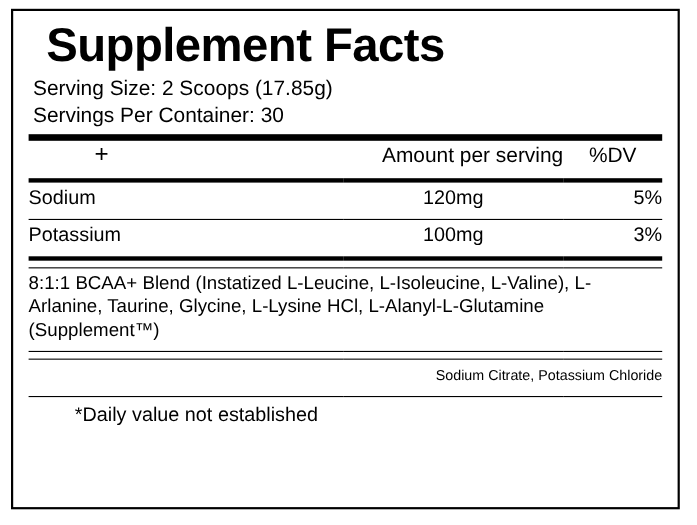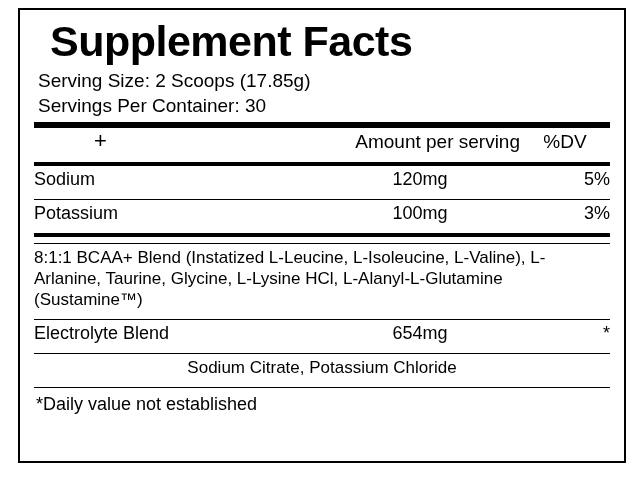--- a/index.html
+++ b/index.html
@@ -9,21 +9,21 @@
   }
   body {
     width: 634px;
     height: 477px;
     font-family: "Liberation Sans", sans-serif;
     color: #000000;
     overflow: hidden;
   }
   .panel {
     position: absolute;
-    left: 18px;
+    left: 10px;
     top: 8px;
     width: 608px;
     height: 455px;
     border: 2px solid #000000;
     background: #ffffff;
     box-sizing: border-box;
     padding: 4px 14px 0 14px;
   }
   .title {
     font-size: 43px;
@@ -95,28 +95,29 @@
   .sep-med {
     border-bottom: 4px solid #000000;
   }
   .blend-desc {
     font-size: 17px;
     line-height: 21px;
     padding: 4px 10px 6px 14px;
     text-align: left;
   }
   .sub-ingredients {
-    font-size: 17px;
+    font-size: 13px;
     line-height: 21px;
     padding: 6px 10px 6px 14px;
-    text-align: center;
+    text-align: right;
   }
   .footnote {
     font-size: 18px;
     padding: 6px 0 0 2px;
+    margin-left: 40px;
   }
 </style>
 </head>
 <body>
 
 <div class="panel">
 
   <div class="title">Supplement Facts</div>
 
   <div class="serving-line">Serving Size: 2 Scoops (17.85g)</div>
@@ -151,31 +152,26 @@
       </tr>
       <tr class="sep-row">
           <td colspan="3" class="sep-med"></td>
         </tr>
 
       <tr class="sep-row">
           <td colspan="3" class="sep-thin"></td>
         </tr>
 
       <tr>
-        <td colspan="3" class="blend-desc">8:1:1 BCAA+ Blend (Instatized L-Leucine, L-Isoleucine, L-Valine), L-Arlanine, Taurine, Glycine, L-Lysine HCl, L-Alanyl-L-Glutamine (Sustamine™)</td>
+        <td colspan="3" class="blend-desc">8:1:1 BCAA+ Blend (Instatized L-Leucine, L-Isoleucine, L-Valine), L-Arlanine, Taurine, Glycine, L-Lysine HCl, L-Alanyl-L-Glutamine (Supplement™)</td>
       </tr>
       <tr class="sep-row">
           <td colspan="3" class="sep-thin"></td>
         </tr>
 
-      <tr>
-        <td class="col-name">Electrolyte  Blend</td>
-        <td class="col-amount">654mg</td>
-        <td class="col-dv">*</td>
-      </tr>
       <tr class="sep-row">
           <td colspan="3" class="sep-thin"></td>
         </tr>
 
       <tr>
         <td colspan="3" class="sub-ingredients">Sodium Citrate, Potassium Chloride</td>
       </tr>
       <tr class="sep-row">
           <td colspan="3" class="sep-thin"></td>
         </tr>

